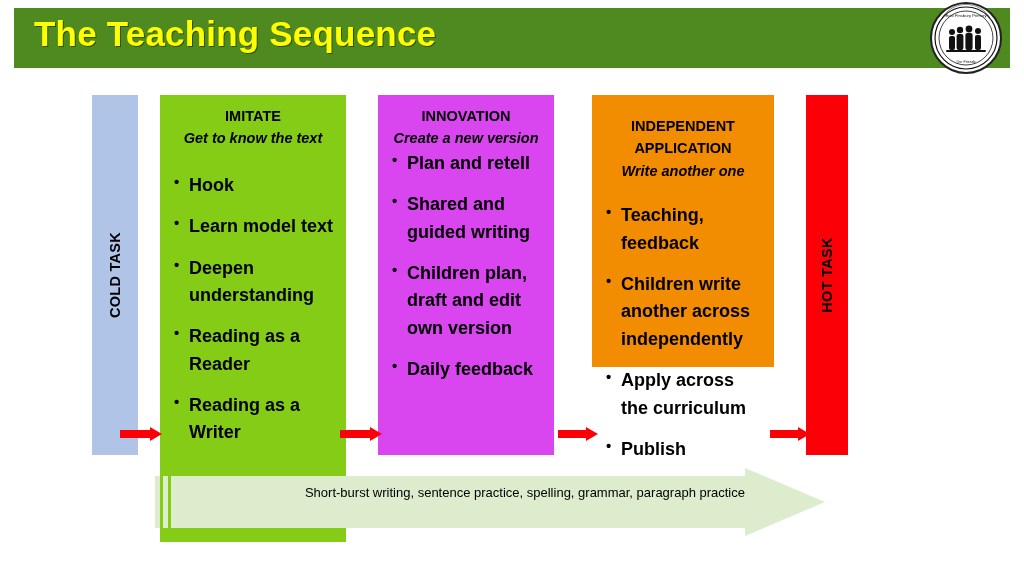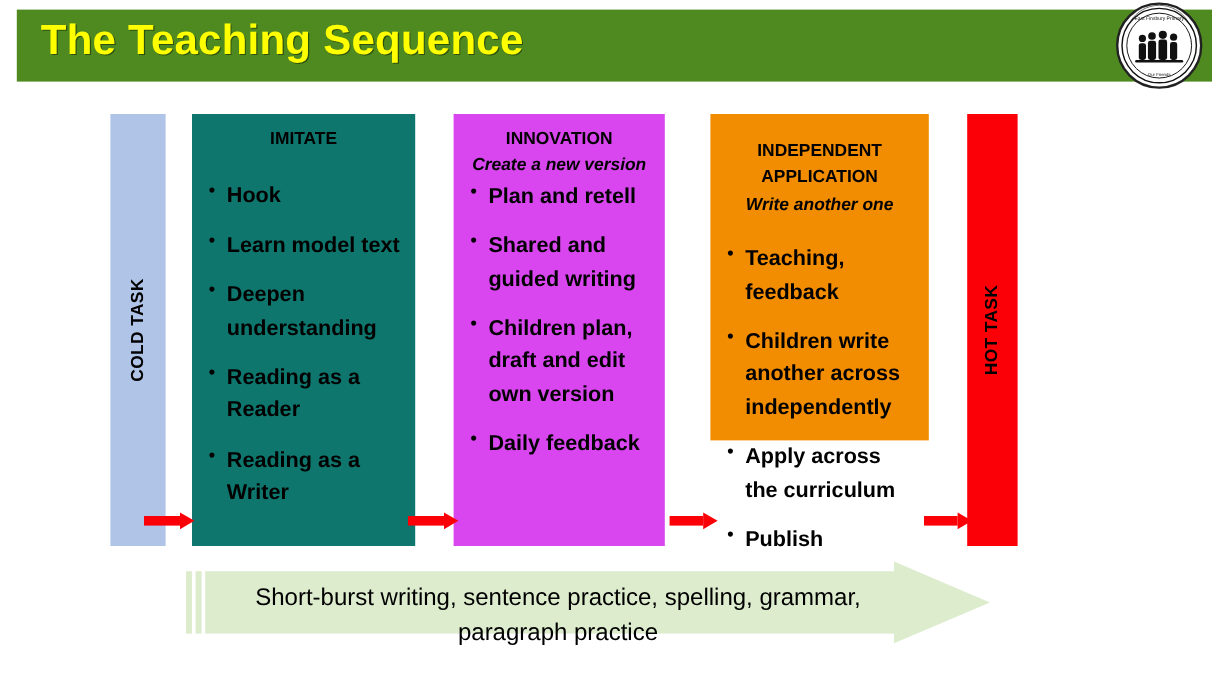--- a/index.html
+++ b/index.html
@@ -109,22 +109,22 @@
     top: 50%;
     transform: translate(-50%, -50%) rotate(-90deg);
     white-space: nowrap;
     font-weight: bold;
     font-size: 14.5px;
     letter-spacing: 0.3px;
     color: #000;
   }
 
   #imitate {
-    left: 160px; top: 95px; width: 186px; height: 360px;
-    background: #0f766e;
+    left: 160px; top: 95px; width: 186px; height: 447px;
+    background: #84cc16;
     padding: 10px 12px 0 12px;
   }
   #innovation {
     left: 378px; top: 95px; width: 176px; height: 360px;
     background: #d946ef;
     padding: 10px 12px 0 12px;
   }
   #independent {
     left: 592px; top: 95px; width: 182px; height: 272px;
     background: #f28c00;
@@ -184,22 +184,22 @@
   #bottom-arrow .tail2 {
     position: absolute;
     left: 8px; top: 8px; width: 5px; height: 52px;
     background: #dceccd;
   }
   #bottom-arrow-text {
     position: absolute;
     left: 30px;
     top: 16px;
     width: 560px;
-    text-align: center;
-    font-size: 20px;
+    text-align: right;
+    font-size: 13px;
     color: #000;
     line-height: 1.45;
   }
 </style>
 </head>
 <body>
 
 <div id="header-bar"></div>
 <div id="header-title">The Teaching Sequence</div>
 
@@ -223,20 +223,21 @@
     <text x="34" y="59" font-size="3.6" font-family="Liberation Sans, sans-serif" text-anchor="middle" fill="#111">Our Friends</text>
   </svg>
 </div>
 
 <div class="col" id="cold-task">
   <span class="vert-label">COLD TASK</span>
 </div>
 
 <div class="col" id="imitate">
   <div class="col-title">IMITATE</div>
+  <div class="col-sub">Get to know the text</div>
   <ul class="bullets" style="margin-top:22px;">
     <li>Hook</li>
     <li>Learn model text</li>
     <li>Deepen understanding</li>
     <li>Reading as a Reader</li>
     <li>Reading as a Writer</li>
   </ul>
 </div>
 
 <div class="col" id="innovation">

